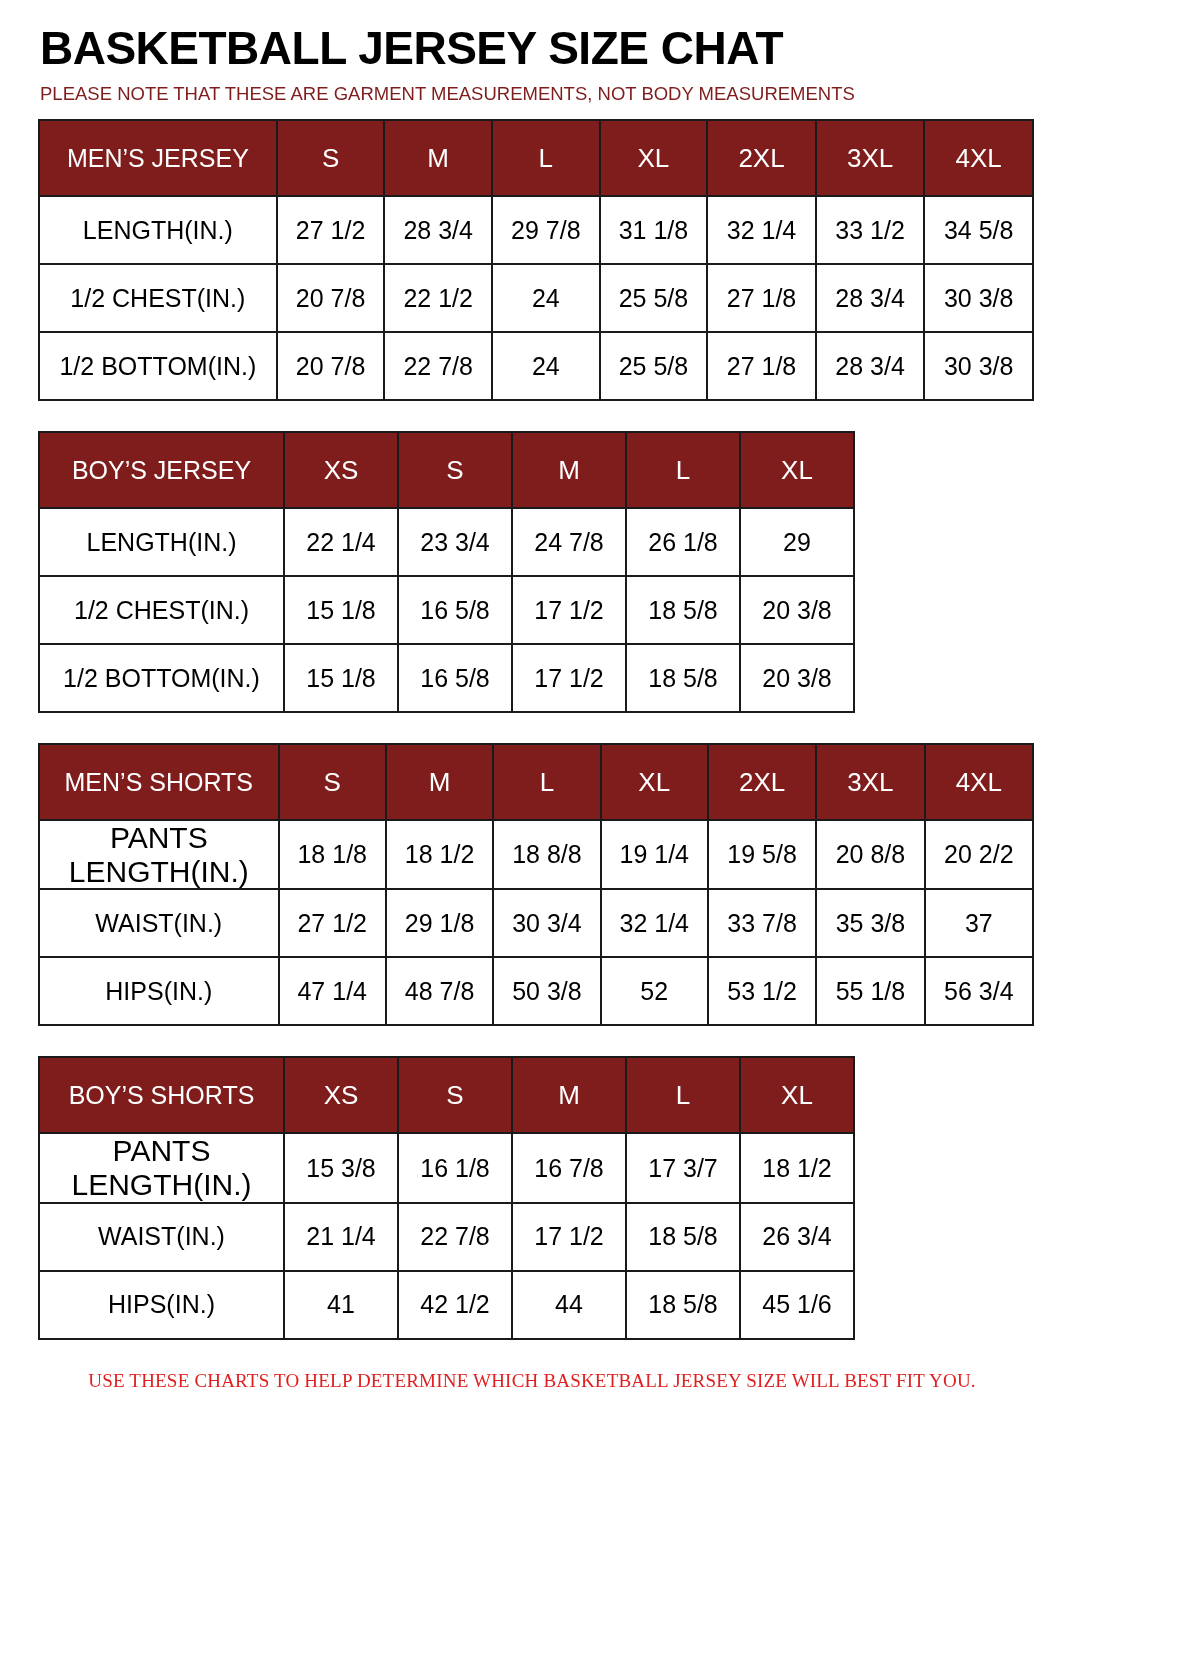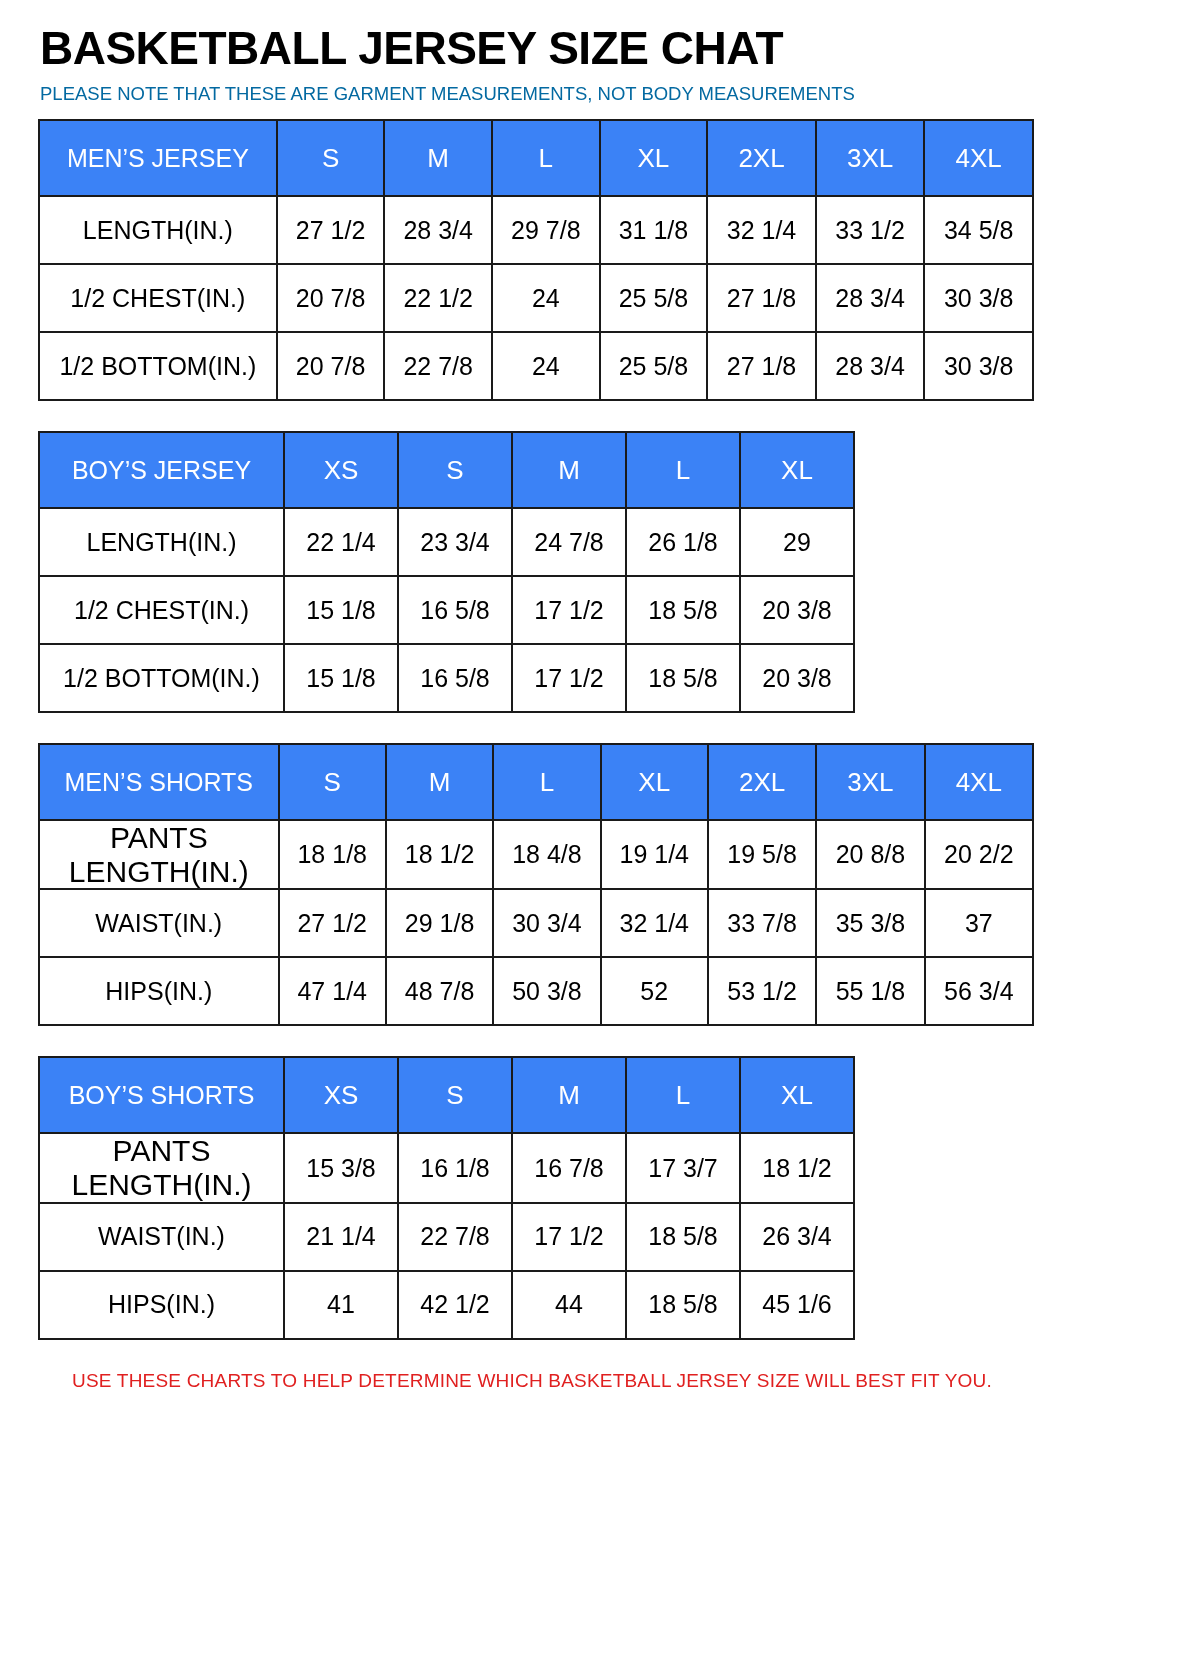--- a/index.html
+++ b/index.html
@@ -21,21 +21,21 @@
   }
   .title {
     font-size: 46px;
     font-weight: bold;
     letter-spacing: -0.5px;
     line-height: 1.05;
     margin: 6px 0 10px 10px;
     white-space: nowrap;
   }
   .note {
-    color: #0369a1;
+    color: #7f1d1d;
     font-size: 18.5px;
     line-height: 1.35;
     margin: 0 0 12px 10px;
     max-width: 820px;
   }
   table.size-table {
     border-collapse: collapse;
     table-layout: fixed;
     margin: 0 0 30px 8px;
   }
@@ -44,21 +44,21 @@
     text-align: center;
     vertical-align: middle;
     font-size: 25px;
     font-weight: normal;
     padding: 0;
     height: 66px;
     background: #ffffff;
     color: #000;
   }
   table.size-table thead td {
-    background: #3b82f6;
+    background: #7f1d1d;
     color: #ffffff;
     font-size: 26px;
     height: 74px;
     border-color: #1a1a1a;
   }
   table.size-table thead td.rowhead {
     font-size: 25px;
   }
   td.rowhead {
     font-size: 26px;
@@ -71,20 +71,21 @@
   .col-label { width: 245px; }
   .col-val7 { width: 114px; }
   .col-val5 { width: 114px; }
 
   .footer {
     color: #e02020;
     font-size: 19px;
     text-align: center;
     margin: 10px 0 0 0;
     letter-spacing: 0.2px;
+    font-family: Liberation Serif, serif;
   }
   .spacer-bottom { height: 12px; }
 </style>
 </head>
 <body>
 
 <div class="page">
   <div class="title">BASKETBALL JERSEY SIZE CHAT</div>
   <div class="note">PLEASE NOTE THAT THESE ARE GARMENT MEASUREMENTS, NOT BODY MEASUREMENTS</div>
 
@@ -215,21 +216,21 @@
           </tr>
         </thead>
         <tbody>
           <tr>
             <td class="rowhead two-line">
               <div>PANTS</div>
               <div>LENGTH(IN.)</div>
             </td>
             <td>18  1/8</td>
             <td>18  1/2</td>
-            <td>18  4/8</td>
+            <td>18  8/8</td>
             <td>19  1/4</td>
             <td>19  5/8</td>
             <td>20  8/8</td>
             <td>20  2/2</td>
           </tr>
           <tr>
             <td class="rowhead">WAIST(IN.)</td>
             <td>27  1/2</td>
             <td>29  1/8</td>
             <td>30  3/4</td>

